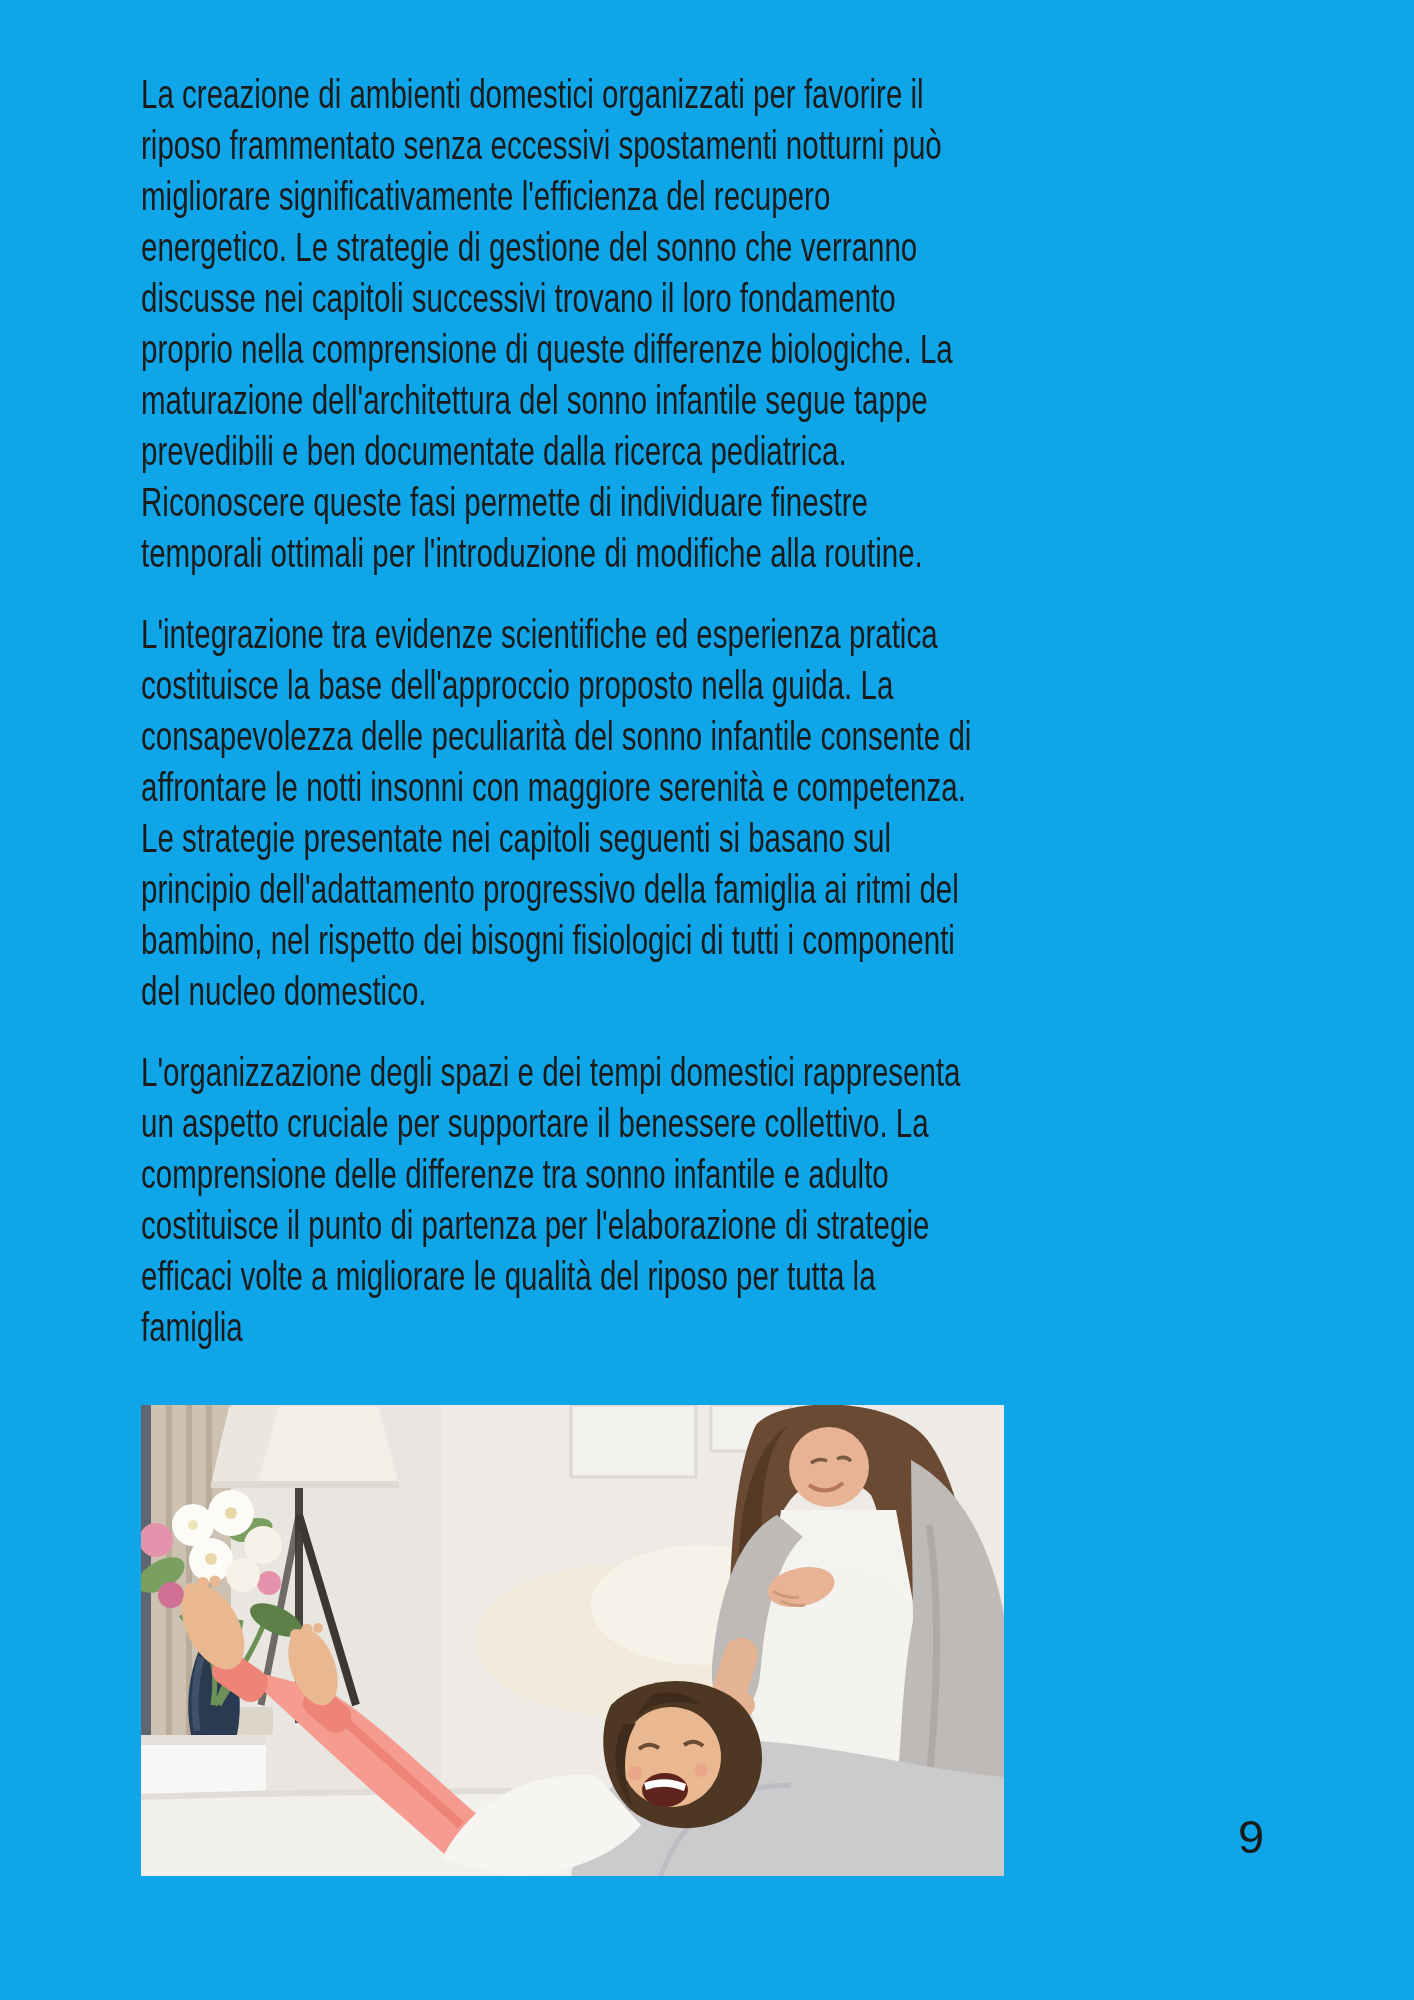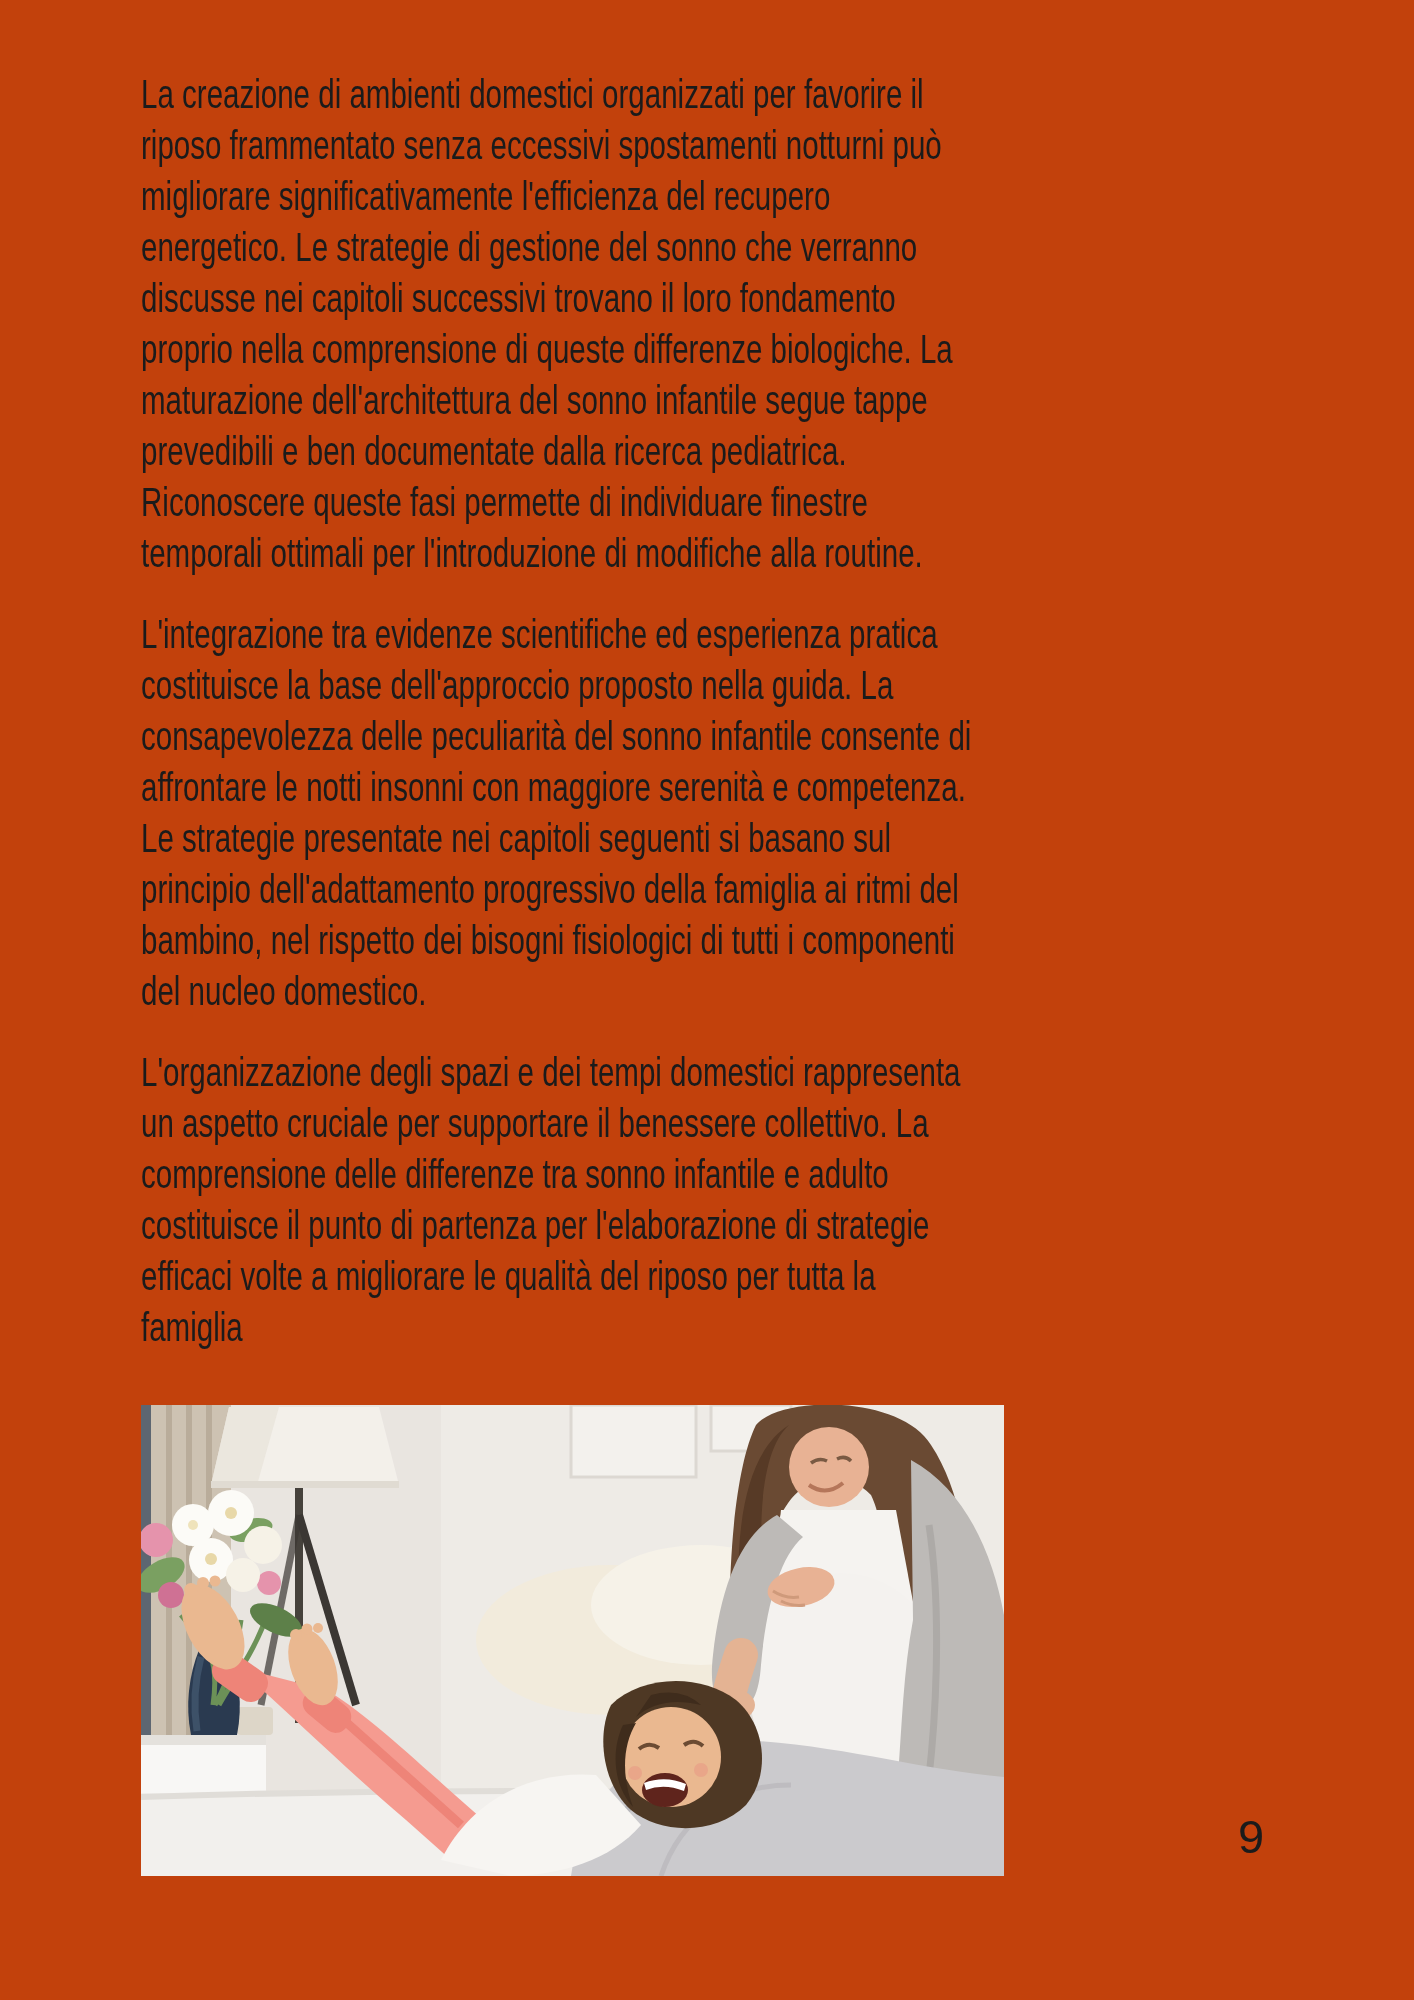--- a/index.html
+++ b/index.html
@@ -48,21 +48,21 @@
     left: 1238px;
     top: 1812px;
     font-size: 47px;
     line-height: 50px;
     color: #1B1B1B;
   }
 </style>
 </head>
 <body>
 
-<div class="page" style="background: #c2410c; color: rgb(27, 27, 27);">
+<div class="page" style="background: #0ea5e9; color: rgb(27, 27, 27);">
 
   <div class="content">
     <div class="text-scale">
       <p class="body-par">La creazione di ambienti domestici organizzati per favorire il
 riposo frammentato senza eccessivi spostamenti notturni può
 migliorare significativamente l'efficienza del recupero
 energetico. Le strategie di gestione del sonno che verranno
 discusse nei capitoli successivi trovano il loro fondamento
 proprio nella comprensione di queste differenze biologiche. La
 maturazione dell'architettura del sonno infantile segue tappe

